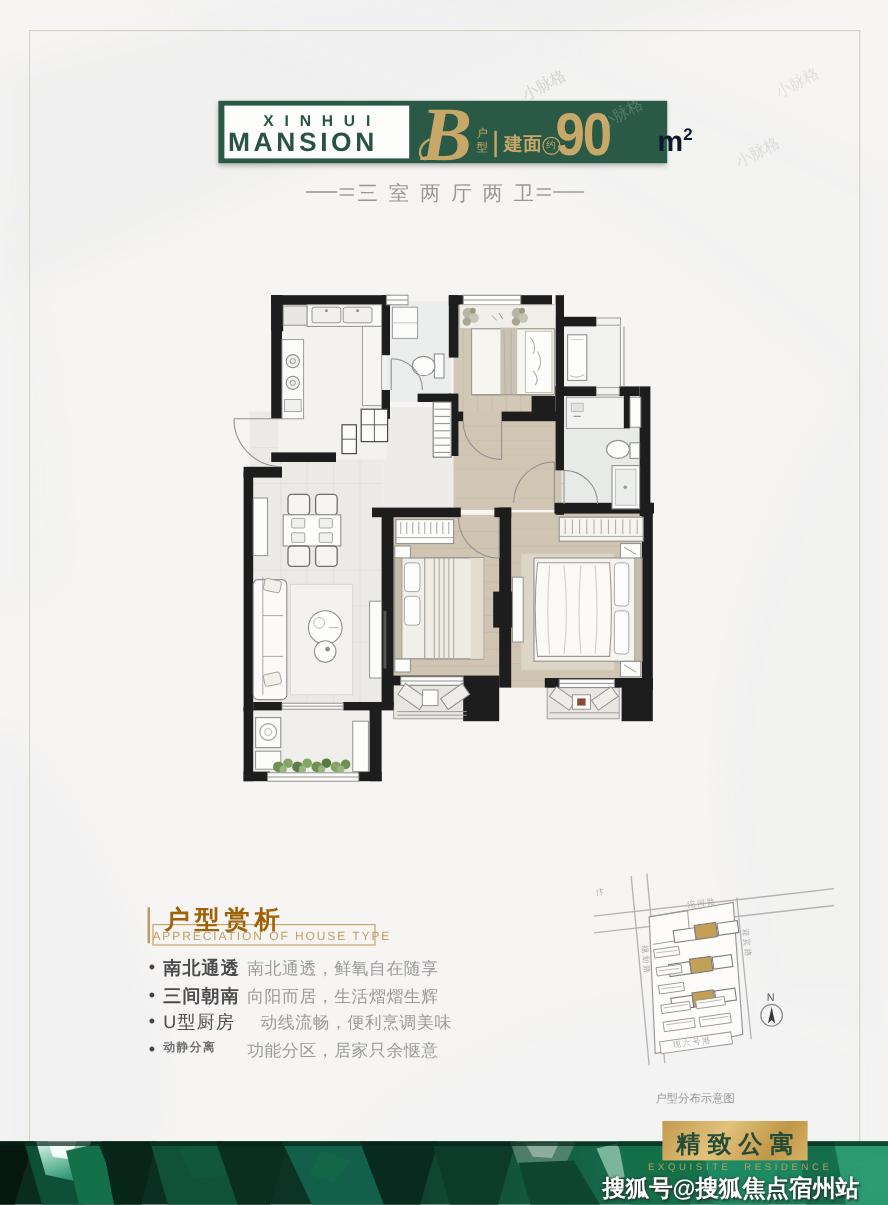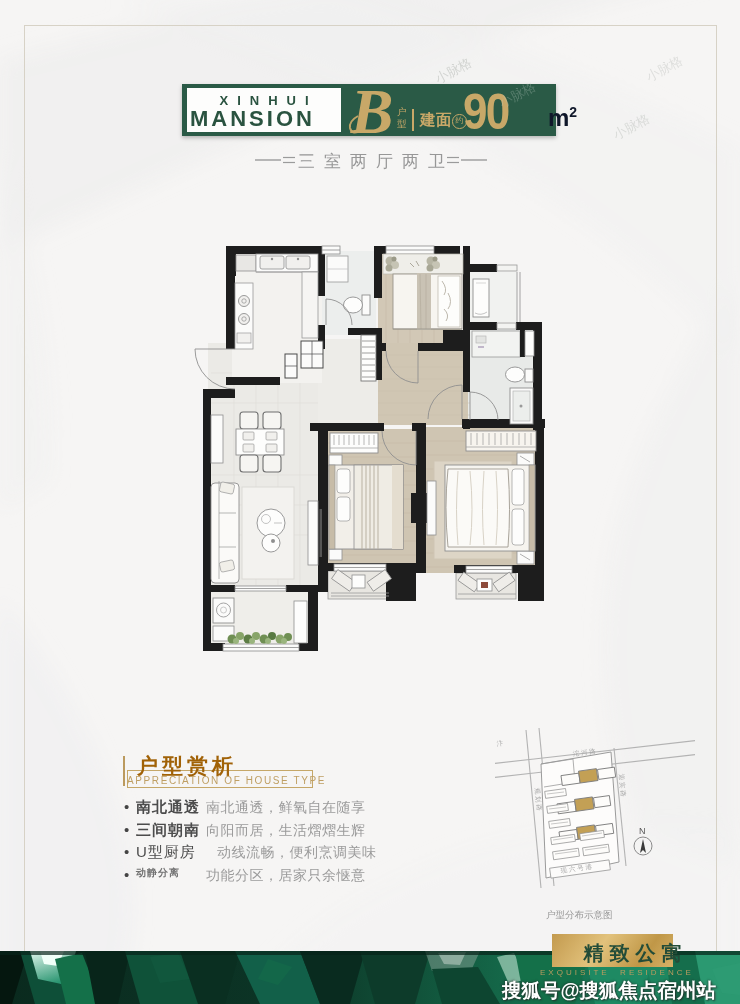--- a/index.html
+++ b/index.html
@@ -697,19 +697,19 @@
 <polygon points="515,0 590,0 575,53 525,53" fill="#147049"></polygon>
 <polygon points="585,0 655,0 640,53 595,53" fill="#1e8a63"></polygon>
 <polygon points="645,10 672,4 685,40 655,46" fill="#1f8a62" opacity="0.8"></polygon>
 <polygon points="665,0 740,0 740,53 672,53" fill="#156e4c"></polygon>
 <polygon points="695,0 740,0 740,53 705,53" fill="#2b9971"></polygon>
 <polygon points="712,18 740,12 740,44 722,42" fill="#2f9c74" opacity="0.6"></polygon>
 <rect x="0" y="0" width="740" height="4" fill="#07231a" opacity="0.7"></rect>
 </svg>
 
 <div class="abs" style="left:552px;top:934px;width:121px;height:33px;background:linear-gradient(125deg,#c39a4e,#e2c27c 40%,#c09747 75%,#d6b268);"></div>
-<div class="abs" style="left:552px;top:940px;width:121px;text-align:center;font-size:20px;font-weight:bold;color:#234c38;letter-spacing:6px;text-indent:6px;margin-left:20px;">精致公寓</div>
+<div class="abs" style="left:552px;top:940px;width:121px;text-align:center;font-size:20px;font-weight:bold;color:#234c38;letter-spacing:6px;text-indent:6px;">精致公寓</div>
 
 <div class="abs" style="left:540px;top:968px;width:146px;text-align:center;font-size:8px;color:#bb9c5f;letter-spacing:3px;white-space:nowrap;">EXQUISITE&nbsp;&nbsp;RESIDENCE</div>
 
 <div class="abs" style="left:502px;top:977px;width:240px;font-size:19.5px;font-weight:bold;color:#ffffff;letter-spacing:0px;text-shadow:1px 1px 2px rgba(40,40,40,0.9), -1px -1px 2px rgba(40,40,40,0.4);">搜狐号@搜狐焦点宿州站</div>
 
 </div>
 
 </body></html>

